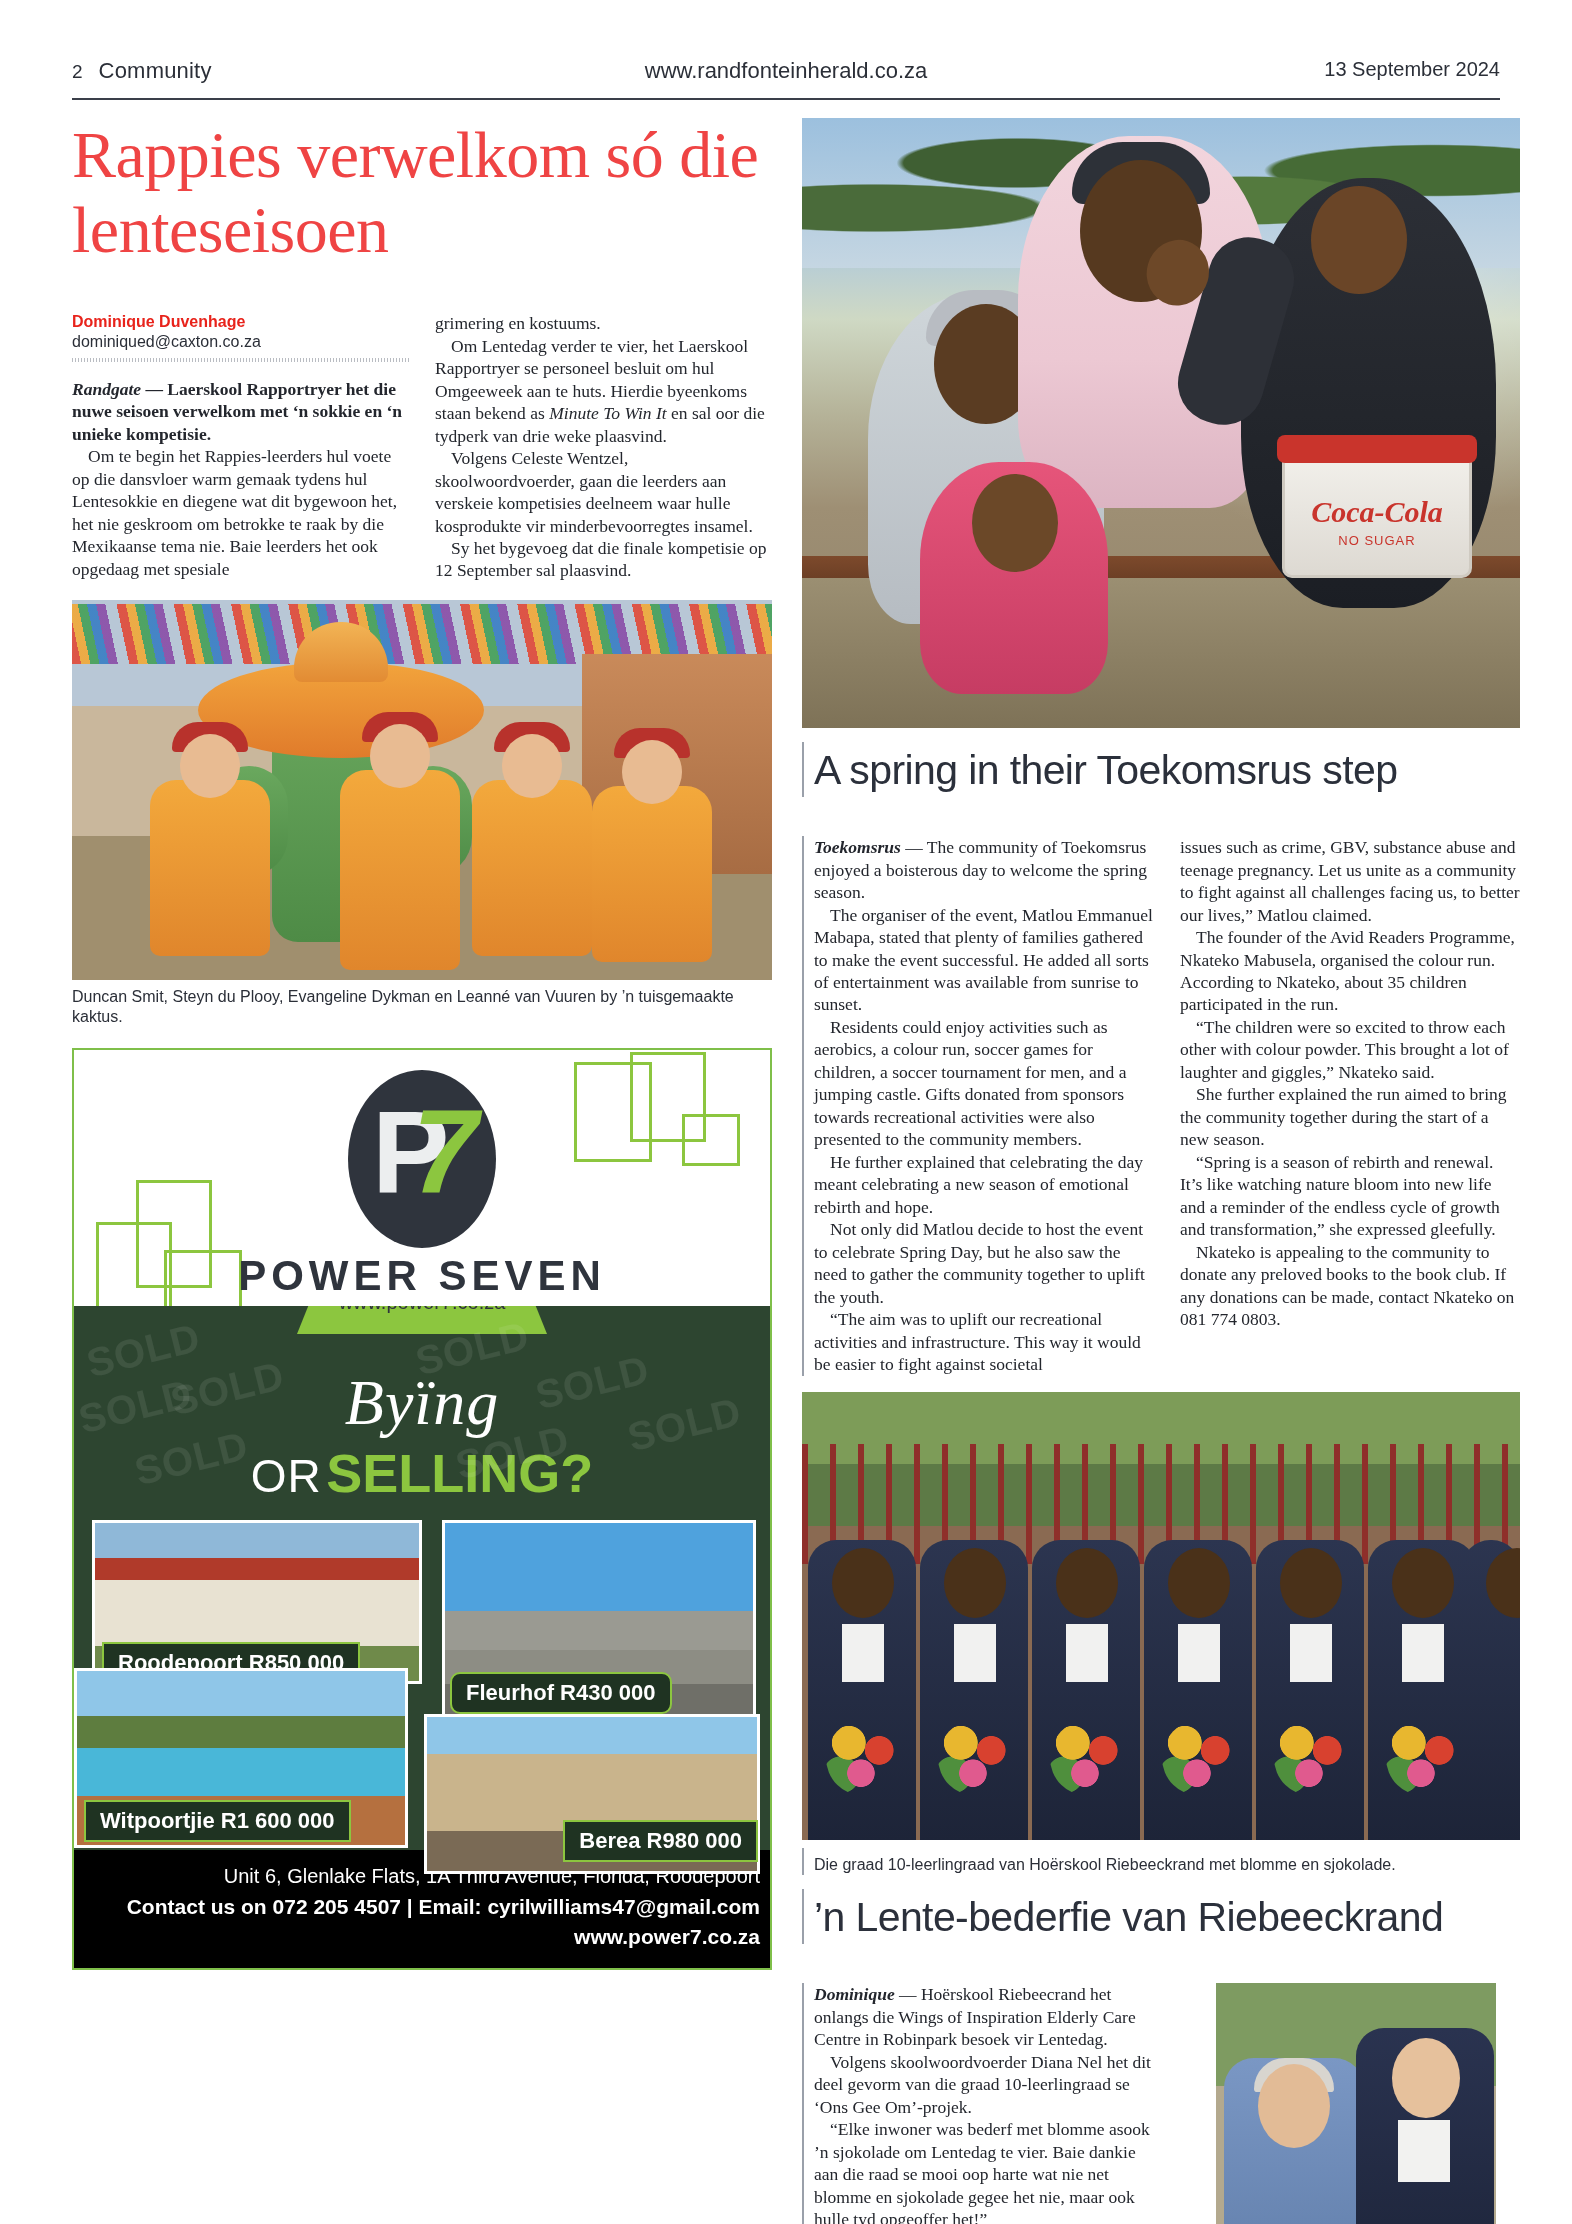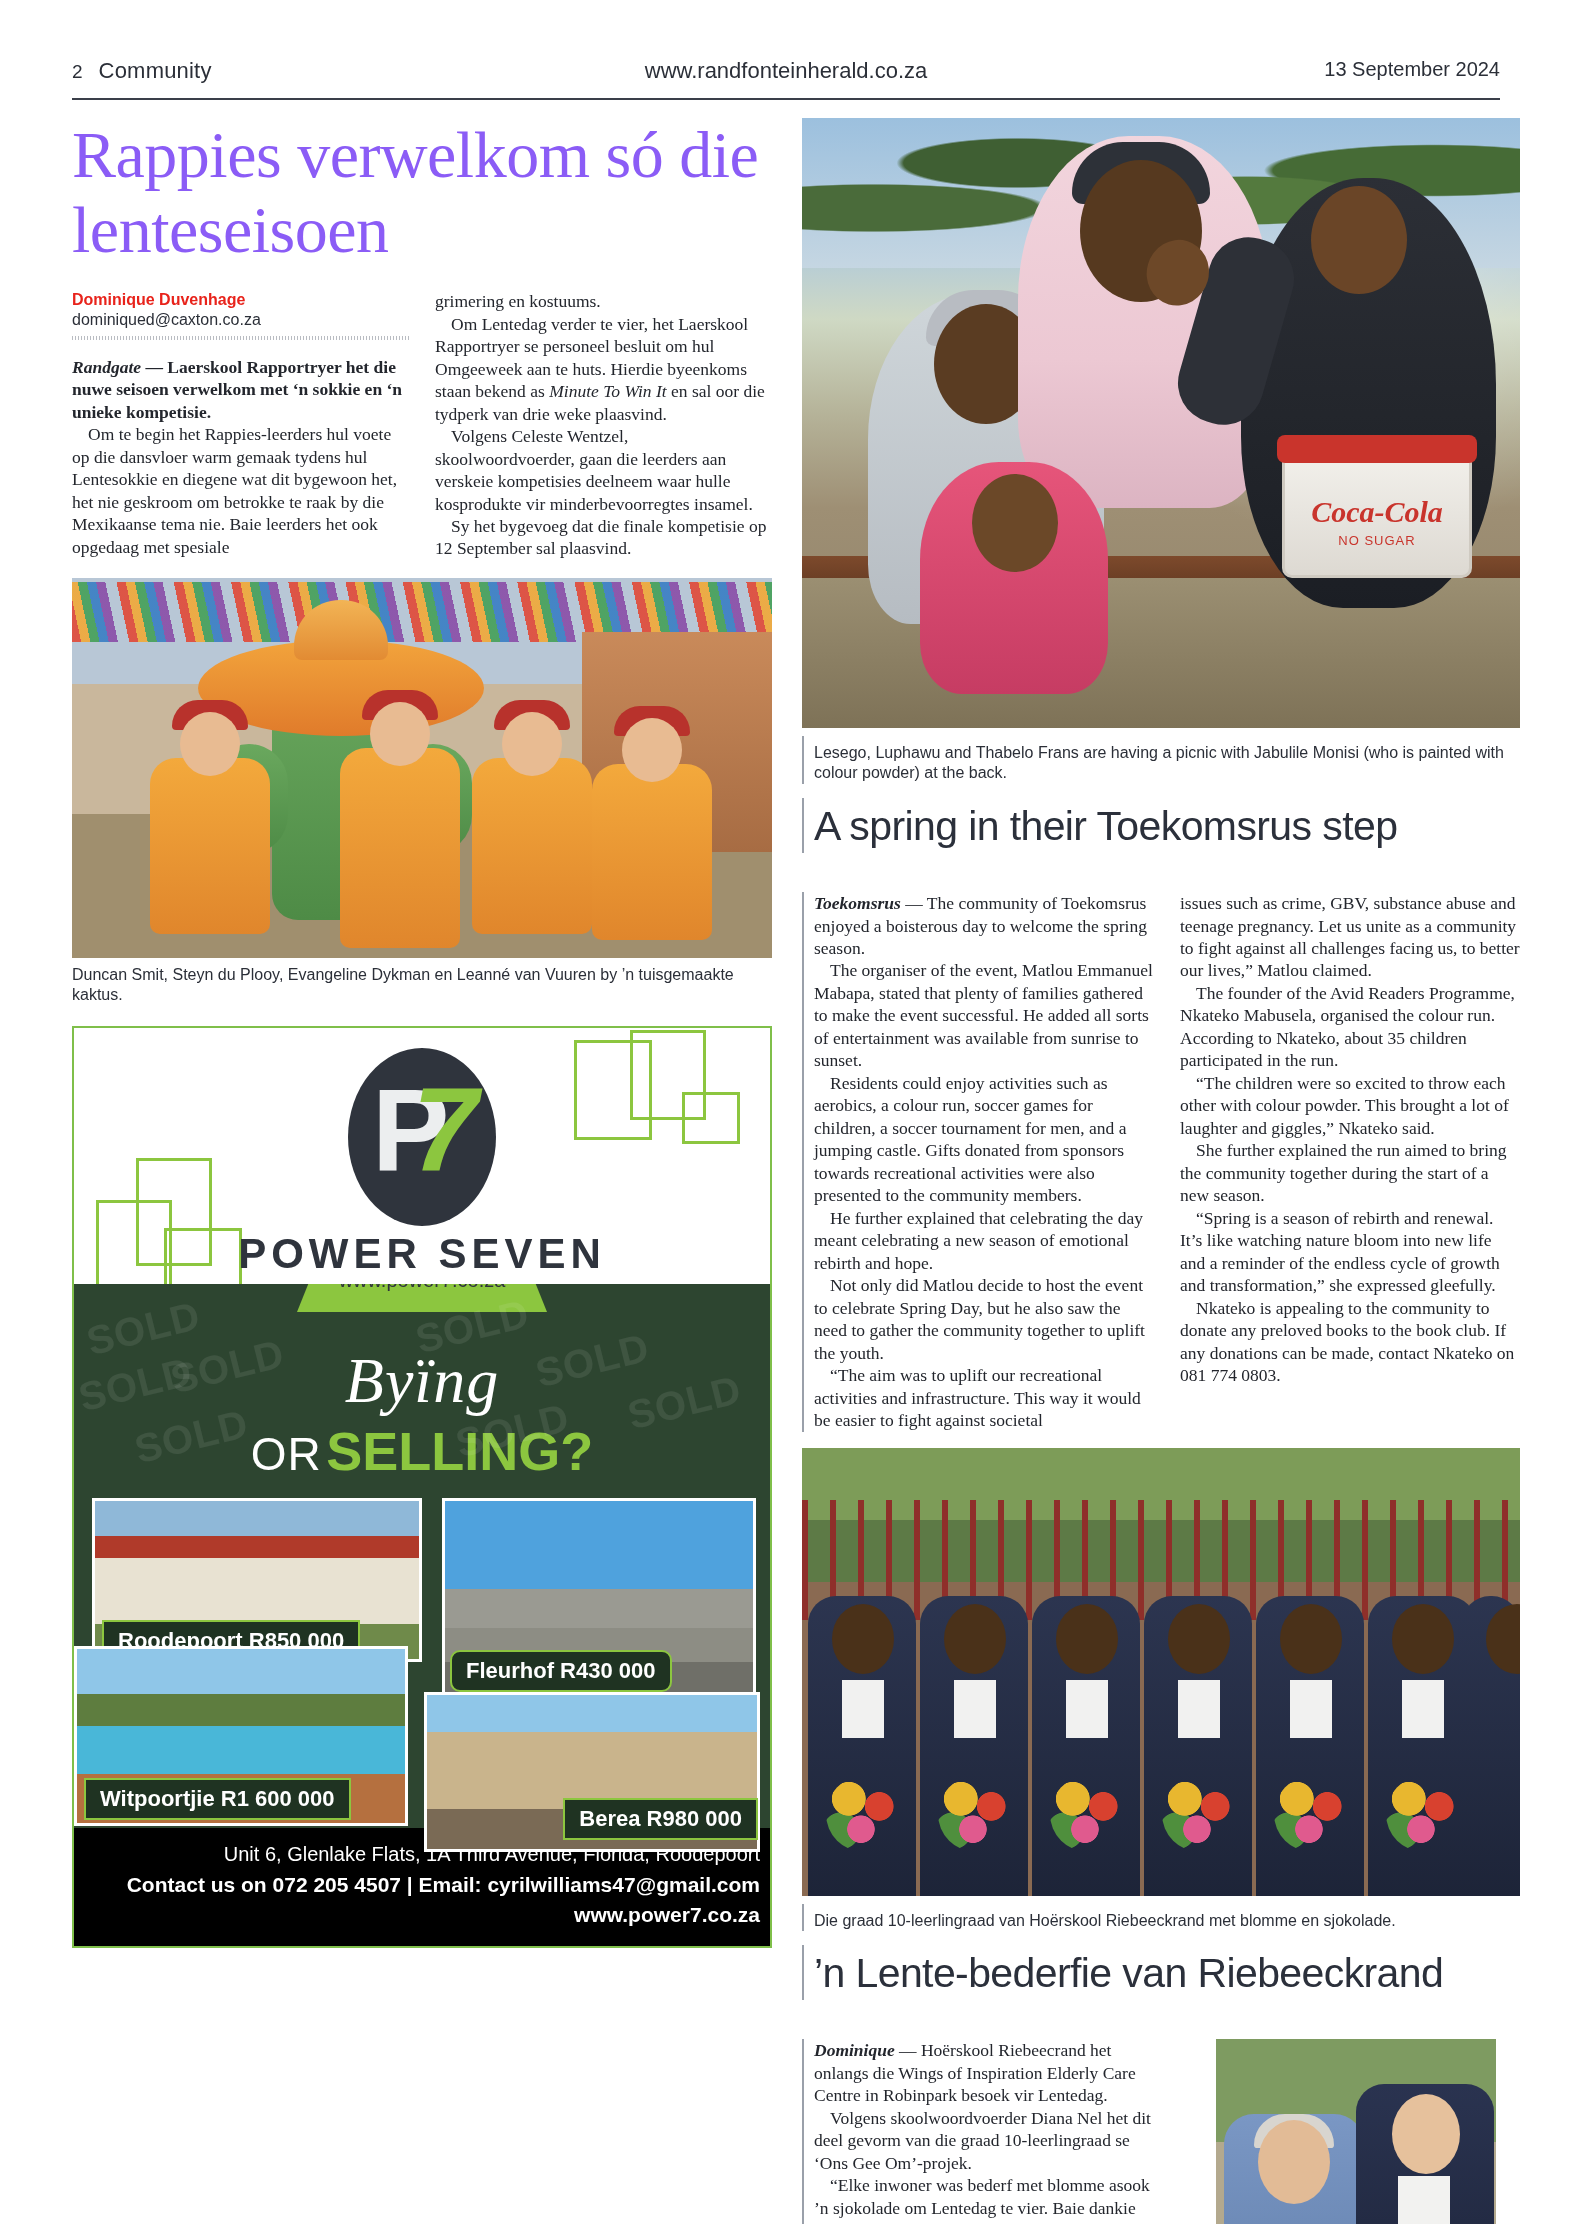--- a/index.html
+++ b/index.html
@@ -65,22 +65,23 @@
   }
   .col-left  { width: 700px; }
   .col-right { width: 718px; }
 
   
   h1.lead-head {
     font-family: "Liberation Serif", serif;
     font-weight: 400;
     font-size: 66px;
     line-height: 1.13;
-    color: #8b5cf6;
+    color: #ef4444;
     letter-spacing: -0.5px;
+    margin-bottom: 22px;
   }
   h2.sec-head {
     font-family: "Liberation Sans", sans-serif;
     font-weight: 400;
     font-size: 41px;
     line-height: 1.1;
     color: #2b303b;
     letter-spacing: -0.6px;
     margin: 14px 0 16px 0;
   }
@@ -639,21 +640,20 @@
           <div class="arm">
               <div class="hand"></div>
             </div>
         </div>
         <div class="cooler">
           <div class="lid"></div>
           <div class="logo">Coca‑Cola</div>
           <div class="sub">NO SUGAR</div>
         </div>
       </div>
-      <div class="caption rail" style="margin-top:8px;">Lesego, Luphawu and Thabelo Frans are having a picnic with Jabulile Monisi (who is painted with colour powder) at the back.</div>
 
       <h2 class="sec-head rail" style="padding-top:6px;padding-bottom:4px;">A spring in their Toekomsrus step</h2>
 
       <div class="cols2">
         <div class="tcol rail">
           <div class="body">
             <p class="first"><span class="dateline">Toekomsrus</span><span> — </span><span>The community of Toekomsrus enjoyed a boisterous day to welcome the spring season.</span></p>
             <p>The organiser of the event, Matlou Emmanuel Mabapa, stated that plenty of families gathered to make the event successful. He added all sorts of entertainment was available from sunrise to sunset.</p>
             <p>Residents could enjoy activities such as aerobics, a colour run, soccer games for children, a soccer tournament for men, and a jumping castle. Gifts donated from sponsors towards recreational activities were also presented to the community members.</p>
             <p>He further explained that celebrating the day meant celebrating a new season of emotional rebirth and hope.</p>

